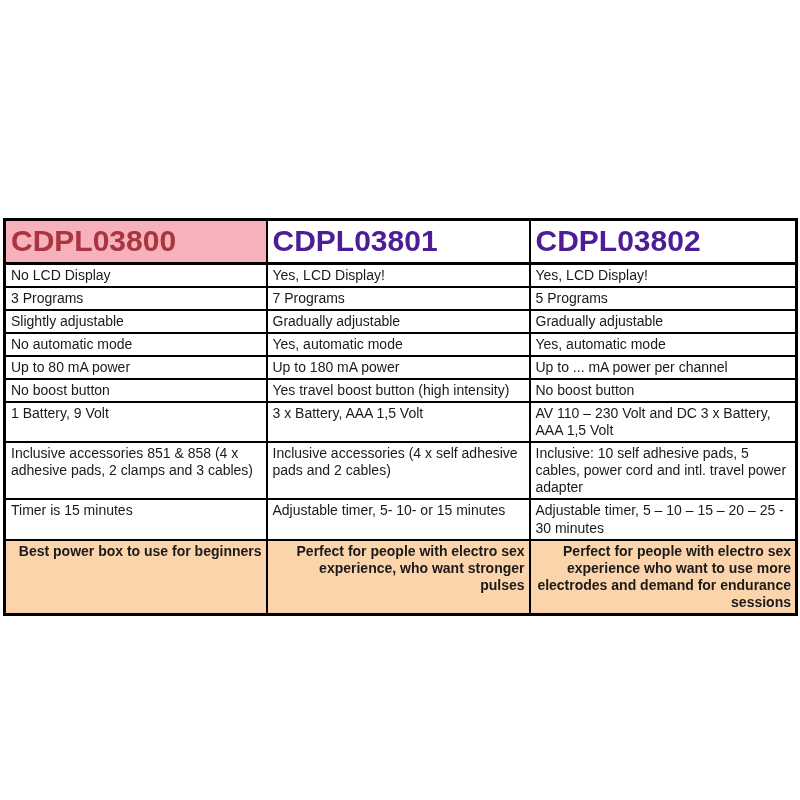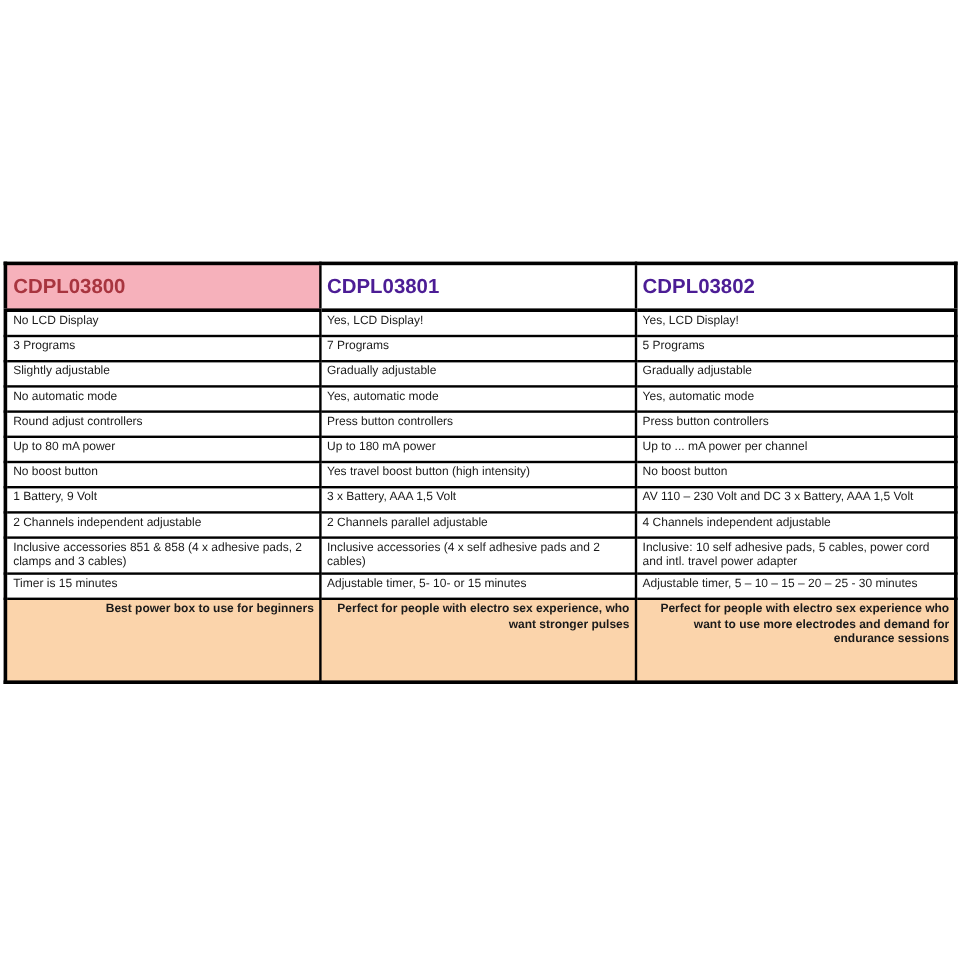--- a/index.html
+++ b/index.html
@@ -24,30 +24,30 @@
   }
   table.cmp {
     border-collapse: collapse;
     table-layout: fixed;
     width: 792px;
     border: 3px solid #000000;
   }
   table.cmp td, table.cmp th {
     border: 2px solid #000000;
     padding: 2px 4px 2px 5px;
-    font-size: 10px;
+    font-size: 14px;
     line-height: 1.22;
     text-align: left;
     vertical-align: top;
     font-weight: normal;
     word-wrap: break-word;
   }
   table.cmp th.hdr {
     height: 32px;
-    font-size: 17px;
+    font-size: 30px;
     font-weight: bold;
     vertical-align: middle;
     border-bottom: 3px solid #000000;
     letter-spacing: 0px;
     padding-left: 5px;
   }
   th.hdr-highlight {
     background: #f6b1bb;
     color: #a8353f;
   }
@@ -97,43 +97,33 @@
         <td>Slightly adjustable</td>
         <td>Gradually adjustable</td>
         <td>Gradually adjustable</td>
       </tr>
       <tr class="feature-row">
         <td>No automatic mode</td>
         <td>Yes, automatic mode</td>
         <td>Yes, automatic mode</td>
       </tr>
       <tr class="feature-row">
-        <td>Round adjust controllers</td>
-        <td>Press button controllers</td>
-        <td>Press button controllers</td>
-      </tr>
-      <tr class="feature-row">
         <td>Up to 80 mA power</td>
         <td>Up to 180 mA power</td>
         <td>Up to  ... mA power per channel</td>
       </tr>
       <tr class="feature-row">
         <td>No boost button</td>
         <td>Yes travel boost button  (high intensity)</td>
         <td>No boost button</td>
       </tr>
       <tr class="feature-row">
         <td>1 Battery, 9 Volt</td>
         <td>3 x Battery, AAA 1,5 Volt</td>
         <td>AV 110 – 230 Volt and DC 3 x Battery, AAA 1,5 Volt</td>
-      </tr>
-      <tr class="feature-row">
-        <td>2 Channels independent adjustable</td>
-        <td>2 Channels parallel adjustable</td>
-        <td>4 Channels independent adjustable</td>
       </tr>
       <tr class="feature-row">
         <td>Inclusive accessories 851 &amp; 858 (4 x adhesive pads, 2 clamps and 3 cables)</td>
         <td>Inclusive accessories (4 x self adhesive pads and 2 cables)</td>
         <td>Inclusive: 10 self adhesive pads, 5 cables, power cord and intl. travel power adapter</td>
       </tr>
       <tr class="feature-row">
         <td>Timer is 15 minutes</td>
         <td>Adjustable timer, 5- 10- or 15 minutes</td>
         <td>Adjustable timer, 5 – 10 – 15 – 20 – 25 - 30 minutes</td>

